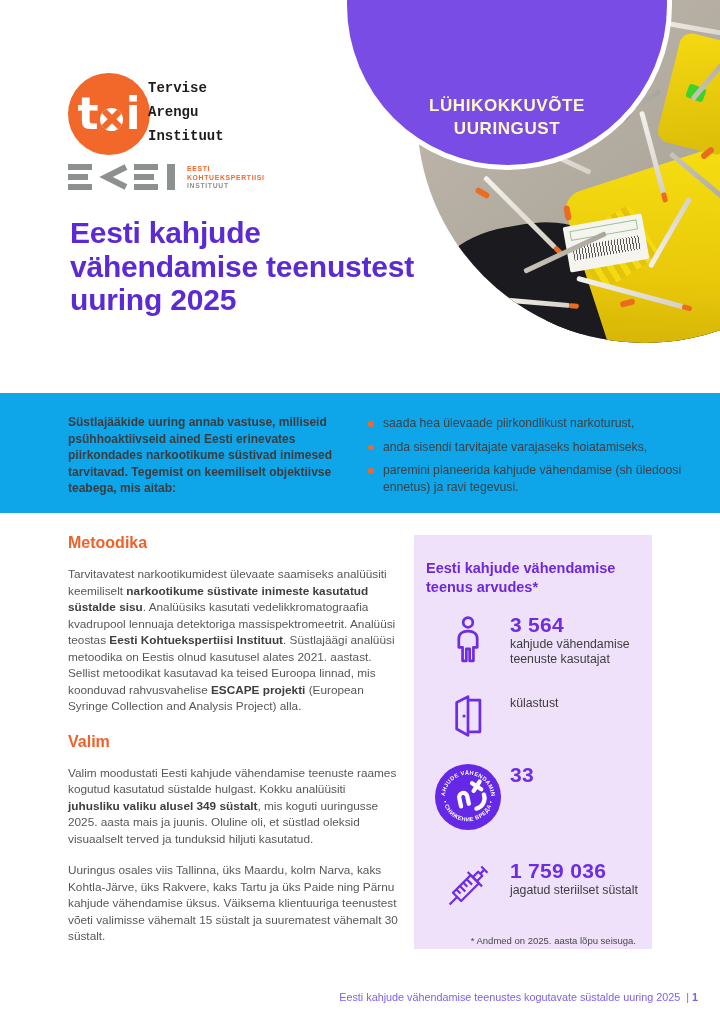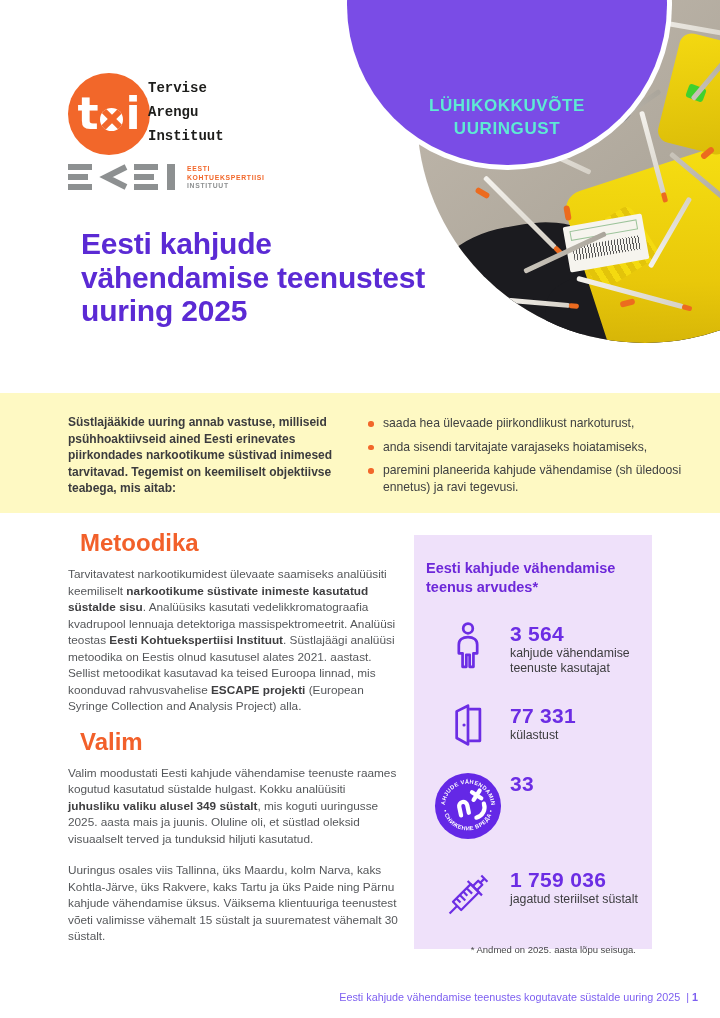--- a/index.html
+++ b/index.html
@@ -12,21 +12,21 @@
   .photo .patch{position:absolute;background:#1b1b1f;border-radius:45%;}
   .photo .syr{position:absolute;height:5px;border-radius:2px;background:linear-gradient(to right,#f4f2ed,#d6d1c7);}
   .photo .syr.dk{background:linear-gradient(to right,#c9c4ba,#aaa59b);}
   .photo .syr .tip{position:absolute;right:-9px;top:0;width:10px;height:5px;background:#ec6b1f;border-radius:2px;}
   .photo .cap{position:absolute;width:15px;height:6px;background:#ec6b1f;border-radius:3px;}
 
   
   .badge-circle{position:absolute;left:347px;top:-155px;width:320px;height:320px;border-radius:50%;
                 background:#7a4ce6;box-shadow:0 0 0 5px #fff;display:flex;flex-direction:column;
                 justify-content:flex-end;align-items:center;padding-bottom:25px;box-sizing:border-box;}
-  .badge-circle .bl{color:#5eead4;font-weight:700;font-size:17px;line-height:23px;letter-spacing:.6px;text-align:center;}
+  .badge-circle .bl{color:#fef9c3;font-weight:700;font-size:17px;line-height:23px;letter-spacing:.6px;text-align:center;}
 
   
   .tai{position:absolute;left:68px;top:73px;width:82px;height:82px;border-radius:50%;background:#f2672a;
        display:flex;align-items:center;justify-content:center;}
   .tai .glyph{display:flex;align-items:center;gap:2px;}
   .tai .lt{color:#fff;font-weight:700;font-size:44px;line-height:44px;font-family:"DejaVu Sans",sans-serif;}
   .tai-x{width:23px;height:23px;border-radius:50%;background:#fff;position:relative;overflow:hidden;margin-top:10px;}
   .tai-x::before,.tai-x::after{content:"";position:absolute;left:-3px;top:8.5px;width:30px;height:6px;background:#f2672a;}
   .tai-x::before{transform:rotate(45deg);} .tai-x::after{transform:rotate(-45deg);}
   .tai-name{position:absolute;left:148px;top:76px;color:#1d1d1b;font-weight:700;font-size:14px;line-height:24px;font-family:Liberation Mono, monospace;}
@@ -34,45 +34,45 @@
   
   .ekei{position:absolute;left:68px;top:164px;display:flex;align-items:flex-start;}
   .ekei-text{margin-left:9px;margin-top:1px;font-weight:700;font-size:6.8px;line-height:8.6px;letter-spacing:.7px;}
   .ekei-text .or{color:#f2672a;} .ekei-text .gr{color:#8d9091;}
 
   
   .title{position:absolute;left:66px;top:212px;color:#5b2ad4;font-weight:700;font-size:30px;line-height:33.5px;letter-spacing:-.2px;}
   .title div{white-space:nowrap;}
 
   
-  .band{position:absolute;left:0;top:393px;width:720px;height:120px;background:#fef9c3;}
+  .band{position:absolute;left:0;top:393px;width:720px;height:120px;background:#0ea5e9;}
   .lead{position:absolute;left:68px;top:21px;width:302px;color:#3c3c3e;font-weight:700;font-size:12px;line-height:16.6px;}
   .bullets{position:absolute;left:368px;top:22px;width:330px;margin:0;padding:0;list-style:none;
            color:#3f4042;font-size:12.2px;line-height:16.6px;}
   .bullets li{position:relative;padding-left:15px;margin-bottom:7px;}
   .bullets li::before{content:"";position:absolute;left:0;top:6px;width:5.5px;height:5.5px;border-radius:50%;background:#f2672a;}
 
   
   .col-left{position:absolute;left:68px;top:531px;width:332px;}
-  .col-left h2{margin:0 12px 12px;color:#f2602a;font-size:24px;line-height:23px;font-weight:700;}
+  .col-left h2{margin:0 0 12px;color:#f2602a;font-size:16px;line-height:23px;font-weight:700;}
   .col-left p{margin:0 0 15px;font-size:11.8px;line-height:16.5px;color:#55575a;}
   .col-left .b{font-weight:700;color:#3e3e40;}
   .sec-valim{margin-top:4px;}
 
   
   .card{position:absolute;left:414px;top:535px;width:238px;height:414px;background:#efe1fa;box-sizing:border-box;
         padding:24px 12px 0 12px;}
   .card-h{color:#6d28d9;font-weight:700;font-size:14.5px;line-height:18.5px;}
   .card-h div{white-space:nowrap;}
   .stat{display:flex;margin-top:24px;}
   .stat .icon-box{width:84px;flex:0 0 84px;display:flex;justify-content:center;align-items:flex-start;}
   .stat .txt{flex:1;}
   .stat .val{color:#6c2de4;font-weight:700;font-size:21px;line-height:23px;letter-spacing:.3px;}
   .stat .lbl{color:#3c3c3e;font-size:12.3px;line-height:15.3px;margin-top:1px;}
-  .stat.s1{margin-top:26px;} .stat.s2{margin-top:27px;} .stat.s3{margin-top:26px;} .stat.s4{margin-top:28px;}
+  .stat.s1{margin-top:17px;align-items:center;} .stat.s2{margin-top:27px;} .stat.s3{margin-top:26px;} .stat.s4{margin-top:28px;}
   .footnote{margin-top:22px;text-align:right;padding-right:4px;font-size:9.5px;color:#47474a;}
 
   
   .footer{position:absolute;right:22px;top:991px;font-size:10.8px;color:#7d5ff0;}
   .footer .pg{font-weight:700;}
 
   svg{display:block;}
 </style>
 </head>
 <body>
@@ -168,21 +168,21 @@
         <rect x="99" y="0" width="8" height="26"></rect>
       </g>
     </svg>
     <div class="ekei-text">
       <div class="or">EESTI</div>
       <div class="or">KOHTUEKSPERTIISI</div>
       <div class="gr">INSTITUUT</div>
     </div>
   </div>
 
-  <h1 class="title" style="margin:15px;">
+  <h1 class="title" style="margin:4px;">
     <div>Eesti kahjude</div>
     <div>vähendamise teenustest</div>
     <div>uuring 2025</div>
   </h1>
 
   <div class="band">
     <div class="lead">Süstlajääkide uuring annab vastuse, milliseid psühhoaktiivseid ained Eesti erinevates piirkondades narkootikume süstivad inimesed tarvitavad. Tegemist on keemiliselt objektiivse teabega, mis aitab:</div>
     <ul class="bullets">
       <li>saada hea ülevaade piirkondlikust narkoturust,</li>
       <li>anda sisendi tarvitajate varajaseks hoiatamiseks,</li>
@@ -223,21 +223,20 @@
       <div class="icon-box">
         <svg width="34" height="42" viewBox="0 0 30 37">
           <g fill="none" stroke="#6c2de4" stroke-width="2.4" stroke-linejoin="round">
             <path d="M16 4.5h9.5v28H16"></path>
             <path d="M15 1.5 L5 6.5 V30 L15 35.5 Z"></path>
           </g>
           <circle cx="11.5" cy="18.5" r="1.4" fill="#6c2de4"></circle>
         </svg>
       </div>
       <div class="txt">
-        <div class="val">77 331</div>
         <div class="lbl">külastust</div>
       </div>
     </div>
 
     <div class="stat s3">
       <div class="icon-box">
         <svg width="68" height="68" viewBox="0 0 70 70">
           <circle cx="35" cy="35" r="34" fill="#6428e6"></circle>
           <path id="arcT" d="M 11 36 A 24 24 0 0 1 59 36" fill="none"></path>
           <path id="arcB" d="M 9 34 A 26 26 0 0 0 61 34" fill="none"></path>

